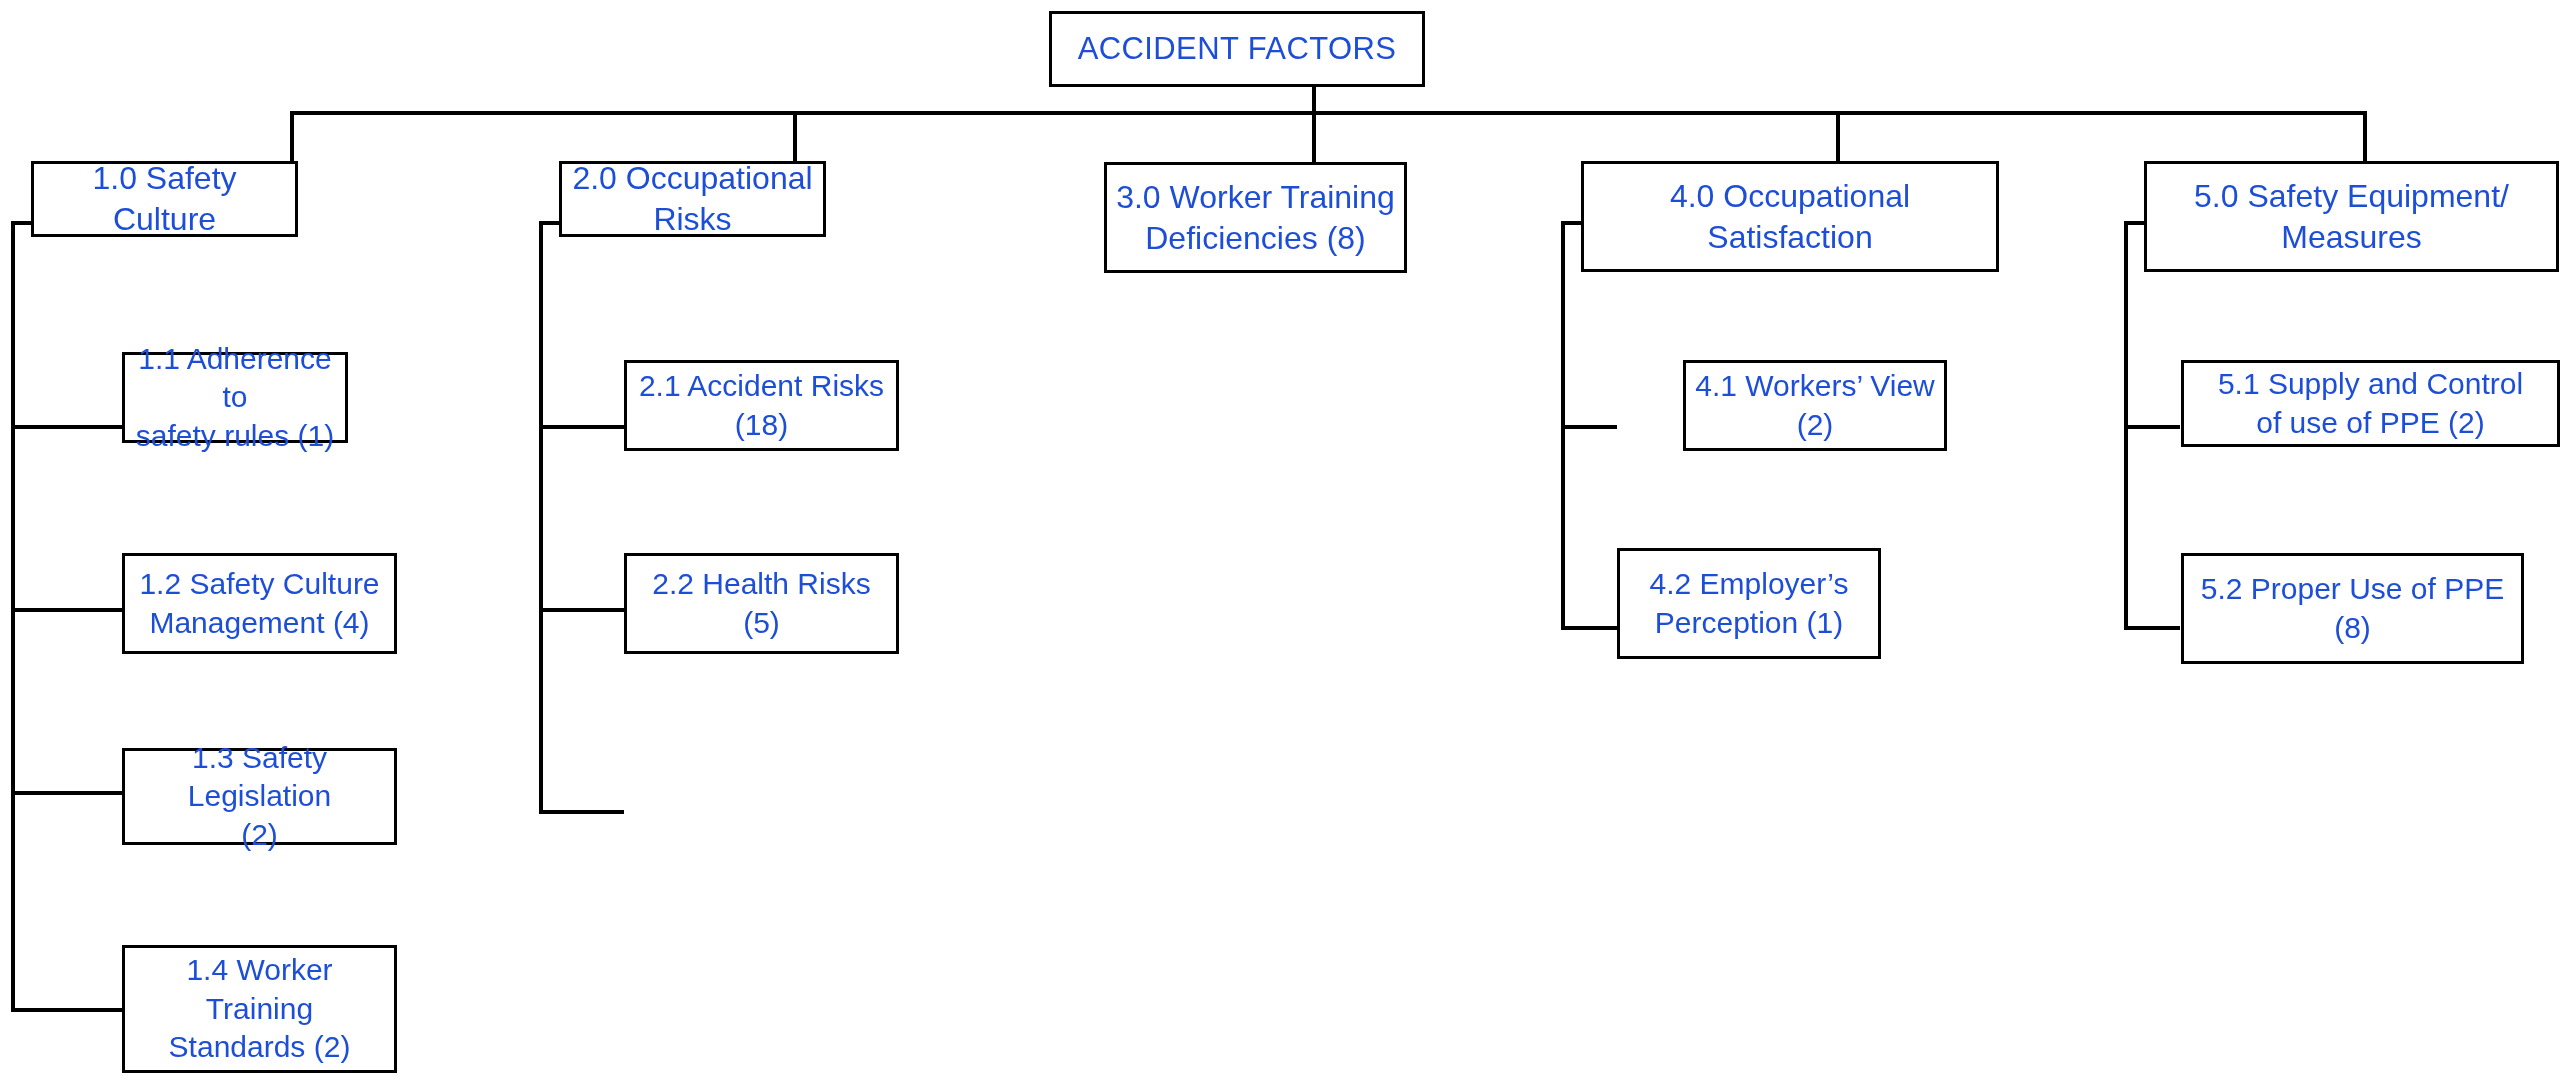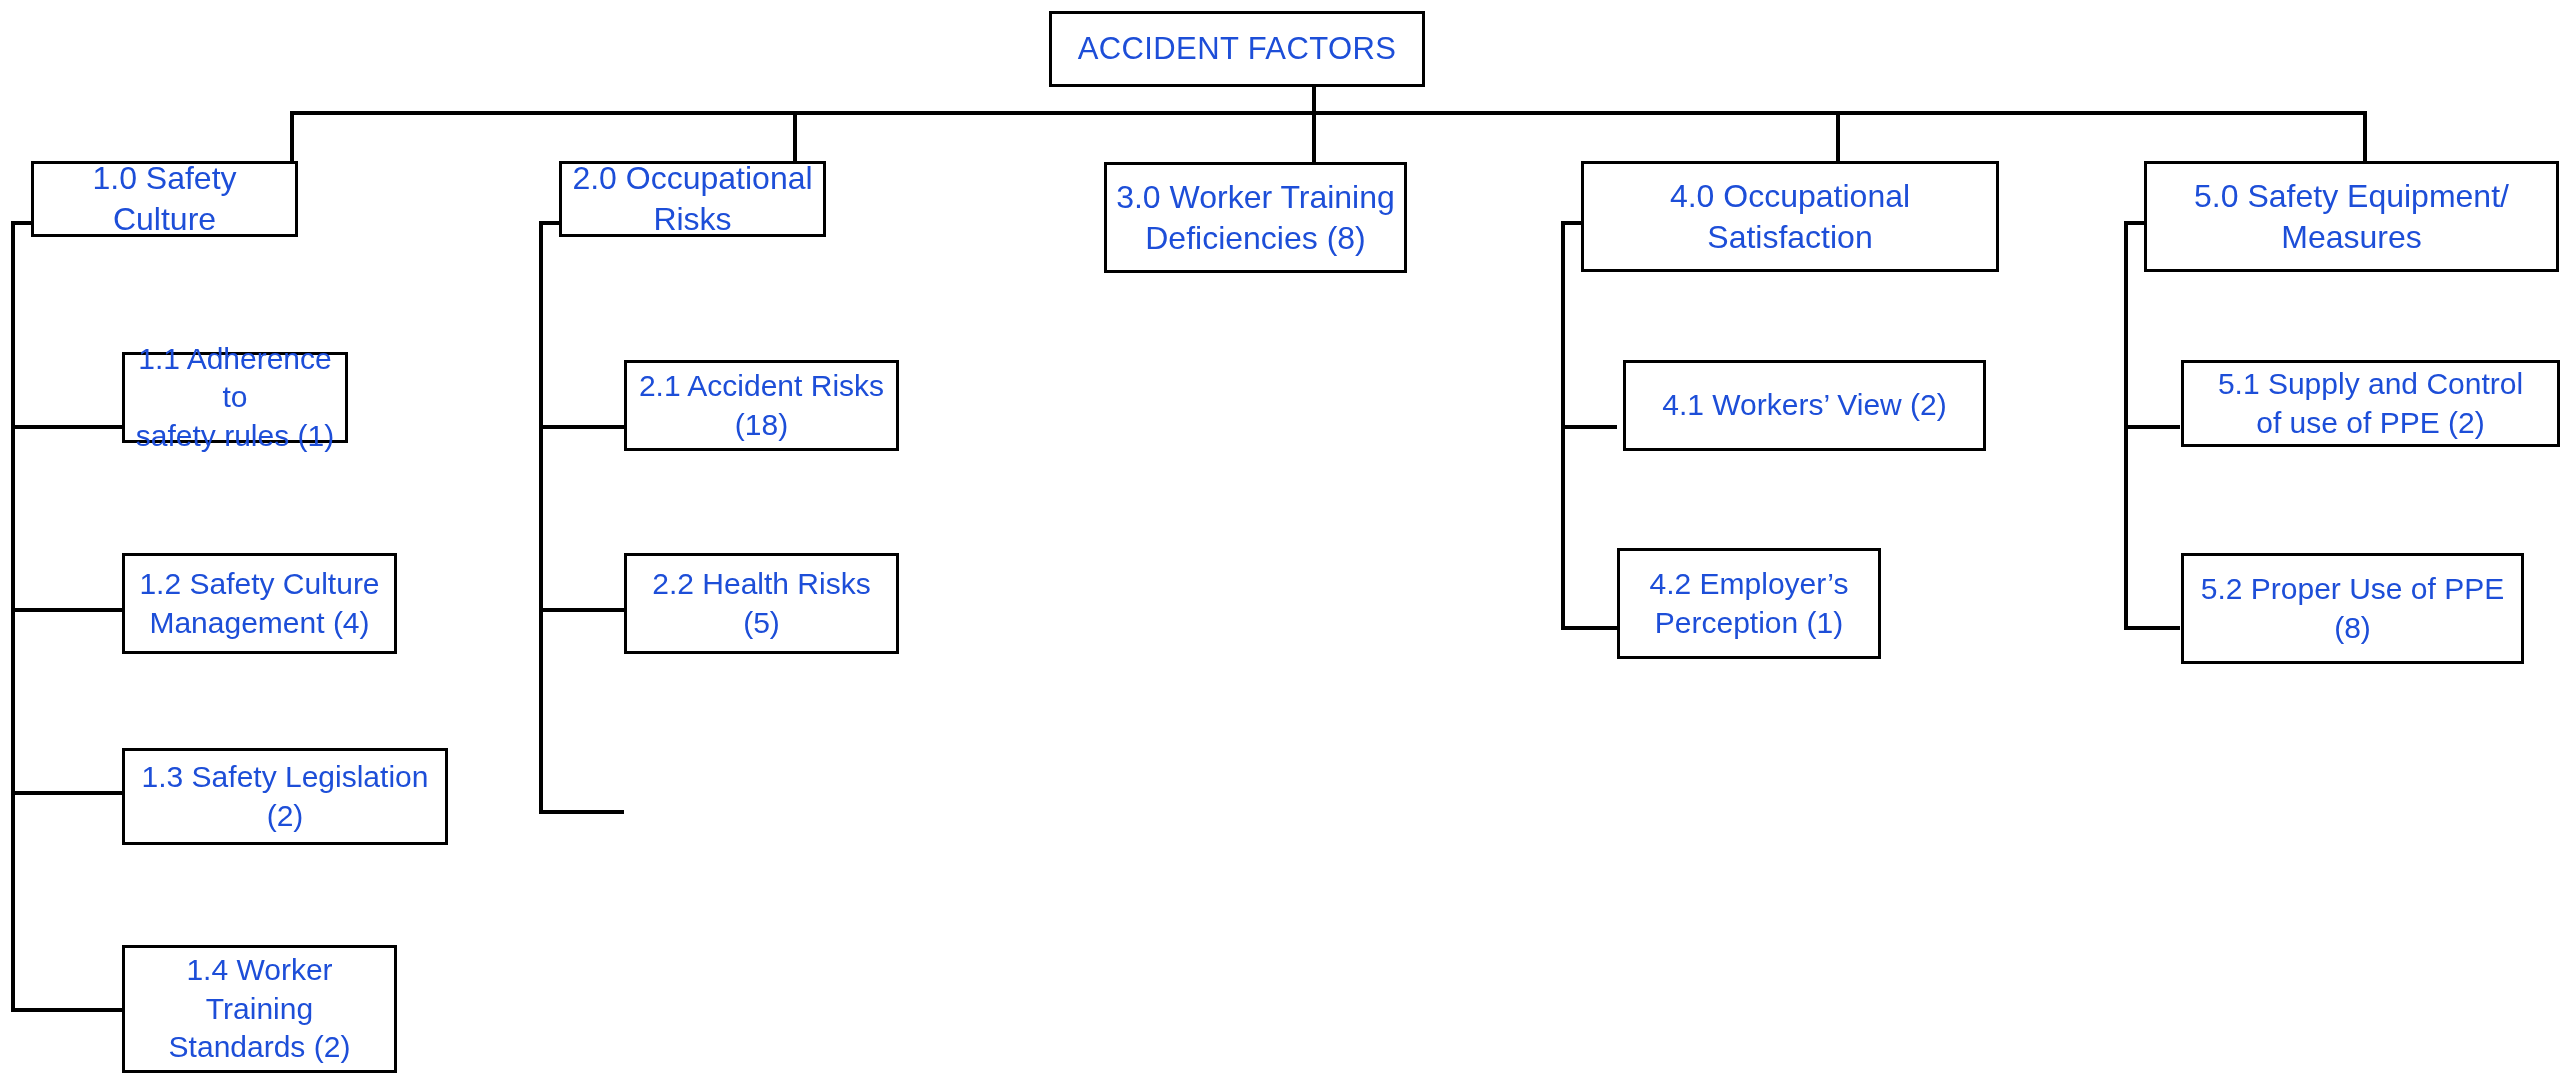--- a/index.html
+++ b/index.html
@@ -98,21 +98,21 @@
     <span class="label">1.0 Safety Culture</span>
   </div>
   <div class="node lvl2" style="left:122px; top:352px; width:226px; height:91px;">
     <span class="label">1.1 Adherence to
 safety rules (1)</span>
   </div>
   <div class="node lvl2" style="left:122px; top:553px; width:275px; height:101px;">
     <span class="label">1.2 Safety Culture
 Management  (4)</span>
   </div>
-  <div class="node lvl2" style="left:122px; top:748px; width:326px; height:97px;">
+  <div class="node lvl2" style="left:122px; top:748px; width:275px; height:97px;">
     <span class="label">1.3  Safety Legislation
 (2)</span>
   </div>
   <div class="node lvl2" style="left:122px; top:945px; width:275px; height:128px;">
     <span class="label">1.4 Worker Training
 Standards (2)</span>
   </div>
 
   <div class="node lvl1" style="left:559px; top:161px; width:267px; height:76px;">
     <span class="label">2.0 Occupational  Risks</span>
@@ -126,21 +126,21 @@
 
   <div class="node lvl1" style="left:1104px; top:162px; width:303px; height:111px;">
     <span class="label">3.0 Worker Training
 Deficiencies (8)</span>
   </div>
 
   <div class="node lvl1" style="left:1581px; top:161px; width:418px; height:111px;">
     <span class="label">4.0 Occupational
 Satisfaction</span>
   </div>
-  <div class="node lvl2" style="left:1623px; top:360px; width:363px; height:91px;">
+  <div class="node lvl2" style="left:1683px; top:360px; width:264px; height:91px;">
     <span class="label">4.1 Workers’  View (2)</span>
   </div>
   <div class="node lvl2" style="left:1617px; top:548px; width:264px; height:111px;">
     <span class="label">4.2 Employer’s
 Perception (1)</span>
   </div>
 
   <div class="node lvl1" style="left:2144px; top:161px; width:415px; height:111px;">
     <span class="label">5.0 Safety Equipment/
 Measures</span>

